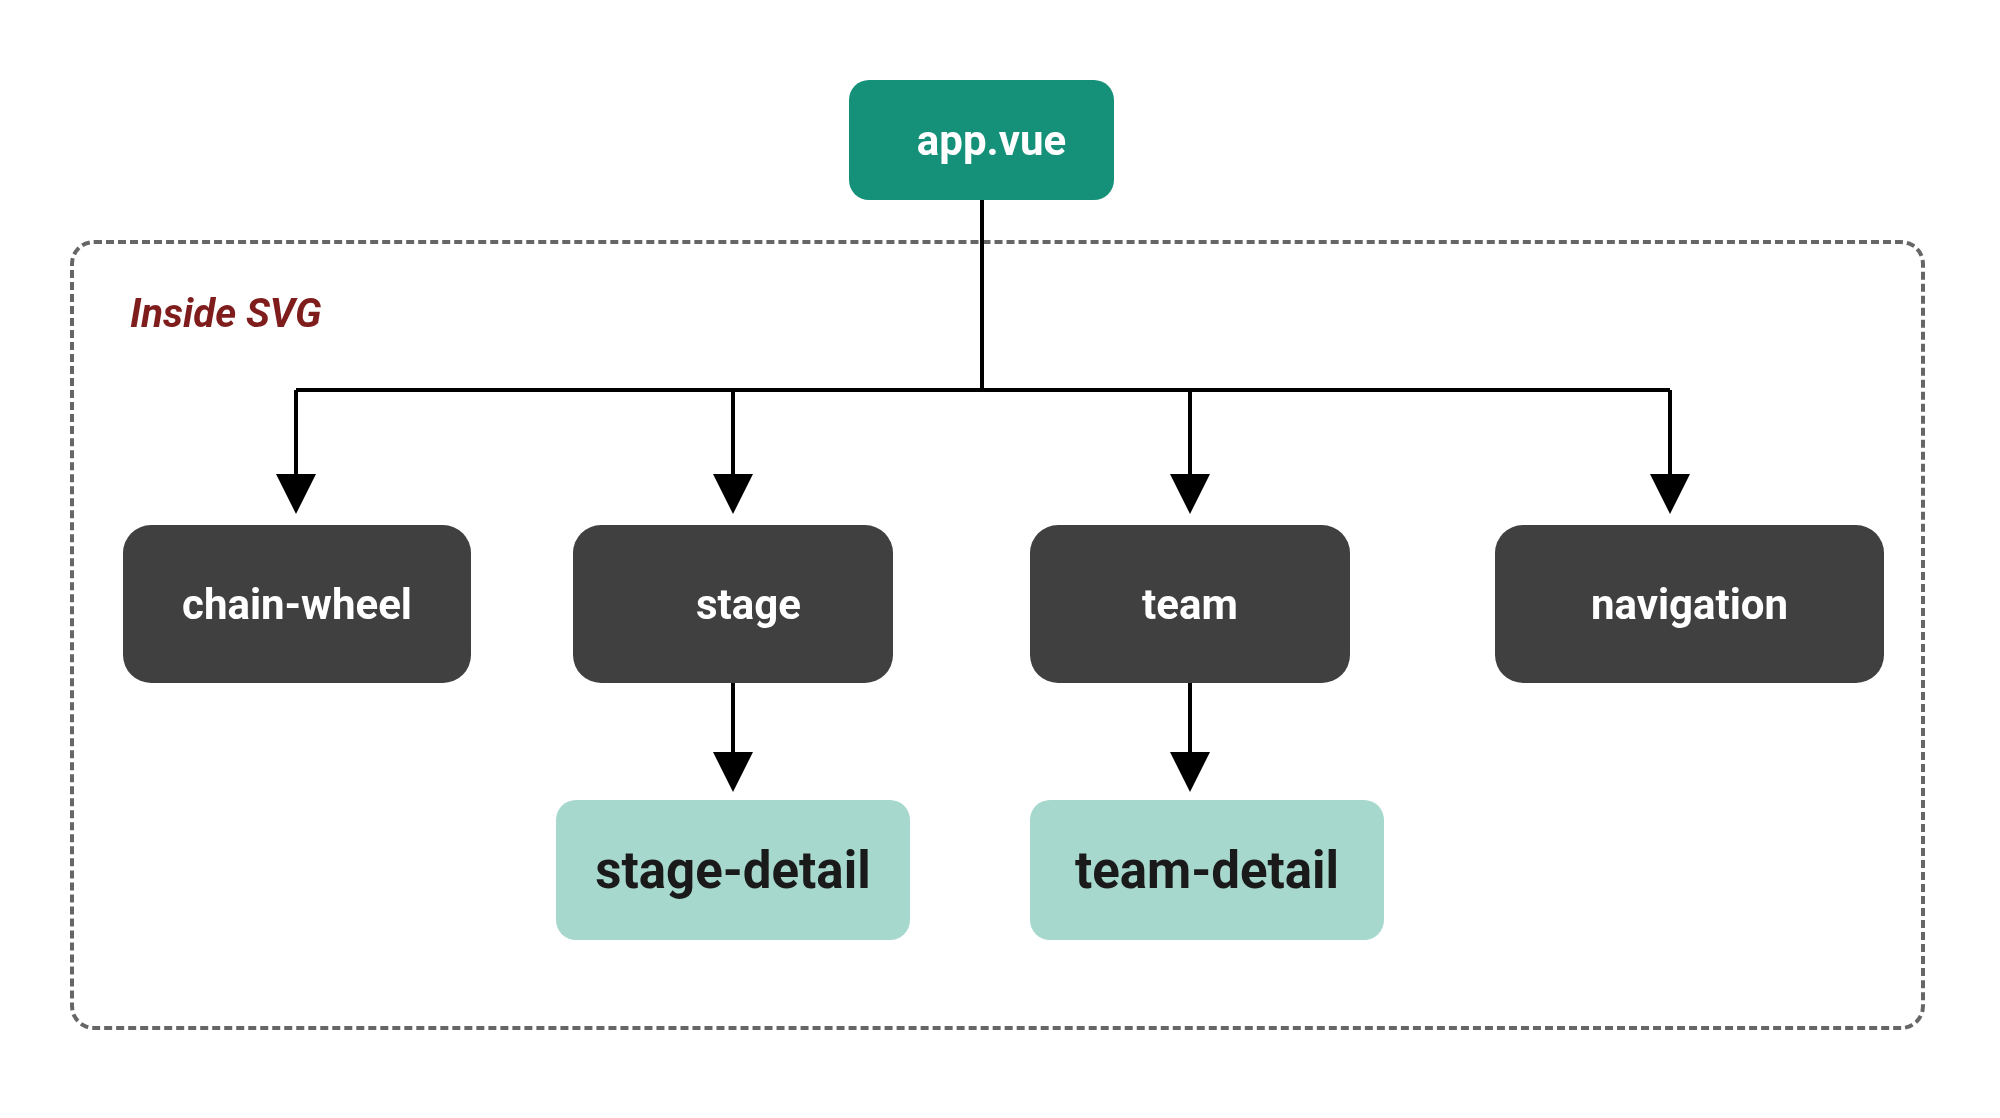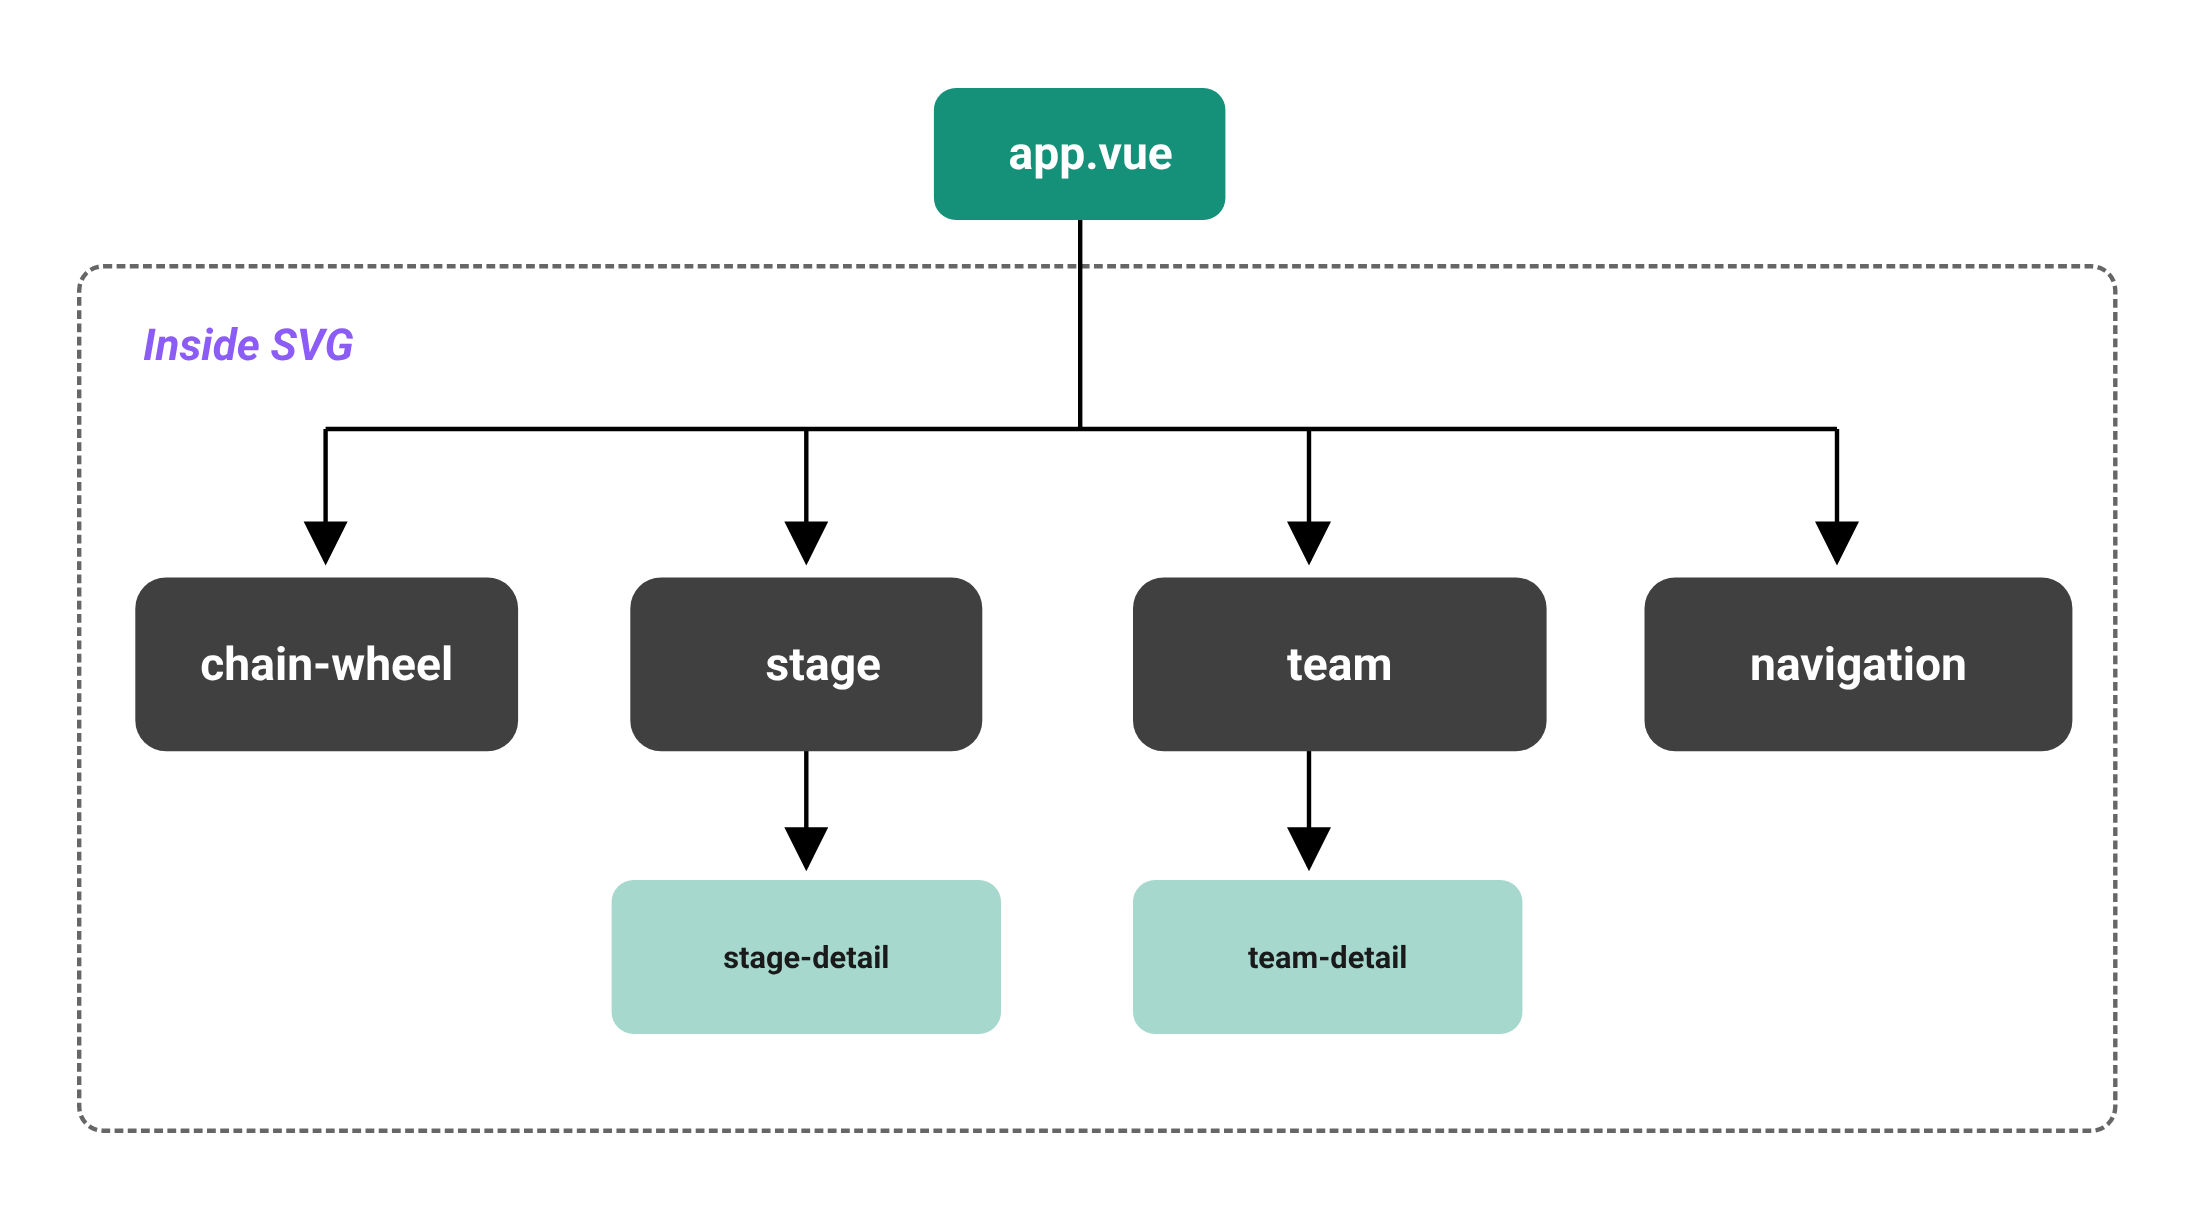--- a/index.html
+++ b/index.html
@@ -28,21 +28,21 @@
       border: 4px dashed #666666;
       border-radius: 24px;
     }
     .inside-svg-label {
       position: absolute;
       left: 130px;
       top: 290px;
       font-size: 40px;
       font-weight: bold;
       font-style: italic;
-      color: #8b5cf6;
+      color: #7f1d1d;
       text-align: center;
     }
     .node {
       position: absolute;
       display: flex;
       align-items: center;
       justify-content: center;
       border-radius: 20px;
       font-weight: bold;
     }
@@ -53,21 +53,21 @@
     }
     .node-mid {
       background: #404040;
       color: #ffffff;
       font-size: 42px;
       border-radius: 28px;
     }
     .node-leaf {
       background: #a6d8cd;
       color: #1a1a1a;
-      font-size: 28px;
+      font-size: 51px;
     }
     svg.connectors {
       position: absolute;
       left: 0;
       top: 0;
       width: 2000px;
       height: 1118px;
       pointer-events: none;
     }
   </style>
@@ -106,21 +106,21 @@
   </div>
 
   <div class="node node-mid" style="left: 123px; top: 525px; width: 348px; height: 158px;">
     <span>chain-wheel</span>
   </div>
 
   <div class="node node-mid" style="left: 573px; top: 525px; width: 320px; height: 158px; padding-left: 31px;">
     <span>stage</span>
   </div>
 
-  <div class="node node-mid" style="left: 1030px; top: 525px; width: 376px; height: 158px;">
+  <div class="node node-mid" style="left: 1030px; top: 525px; width: 320px; height: 158px;">
     <span>team</span>
   </div>
 
   <div class="node node-mid" style="left: 1495px; top: 525px; width: 389px; height: 158px;">
     <span>navigation</span>
   </div>
 
   <div class="node node-leaf" style="left: 556px; top: 800px; width: 354px; height: 140px;">
     <span>stage-detail</span>
   </div>

